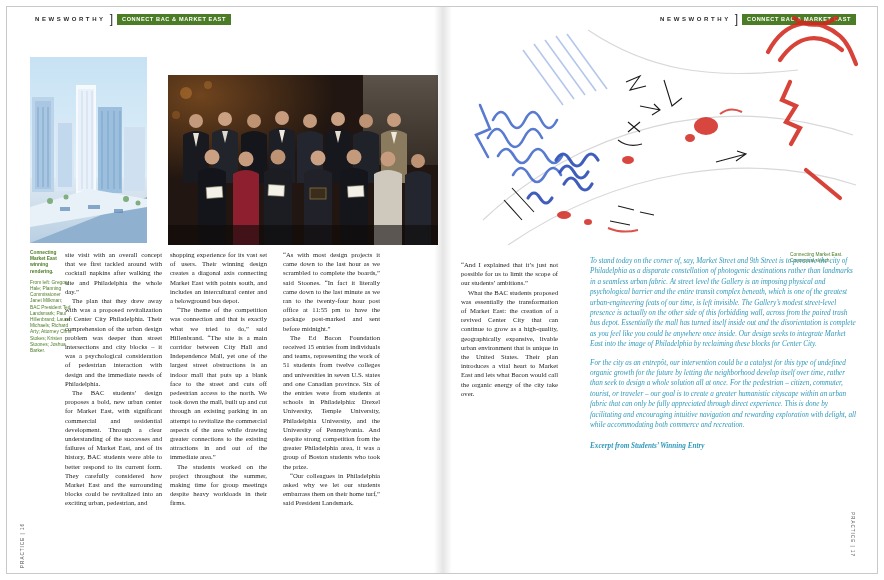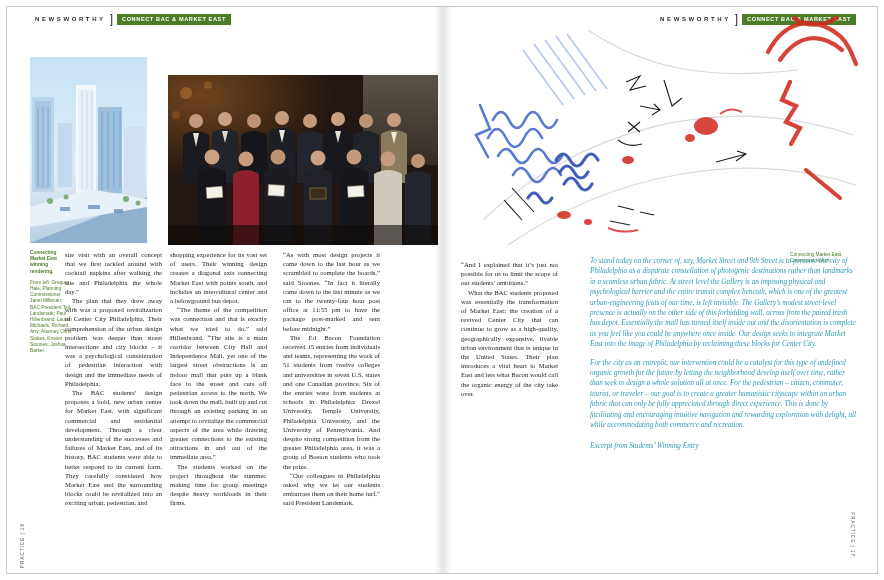--- a/index.html
+++ b/index.html
@@ -39,21 +39,21 @@
   .col p{margin:0;}
   .col p + p{text-indent:7px;}
   #col1{left:65px;}
   #col2{left:170px;}
   #col3{left:283px;}
   #col4{left:461px;top:260px;height:200px;}
   
   .excerpt{position:absolute;left:590px;top:256px;width:268px;color:var(--teal);
     font-style:italic;font-size:7.2px;line-height:10.4px;text-align:left;}
   .excerpt p{margin:0 0 8px 0;}
-  .excerpt .credit{font-weight:normal;margin-top:10px;}
+  .excerpt .credit{font-weight:bold;margin-top:10px;}
   
   .vfoot{position:absolute;font-family:"Liberation Sans",sans-serif;font-size:4.6px;
     letter-spacing:1px;color:#4a4a4a;writing-mode:vertical-rl;transform:rotate(180deg);}
   .vfoot.left{left:20px;top:518px;height:50px;}
   .vfoot.right{left:850px;top:512px;height:55px;transform:none;}
 </style>
 </head>
 <body>
 
 <div class="frame"></div>

